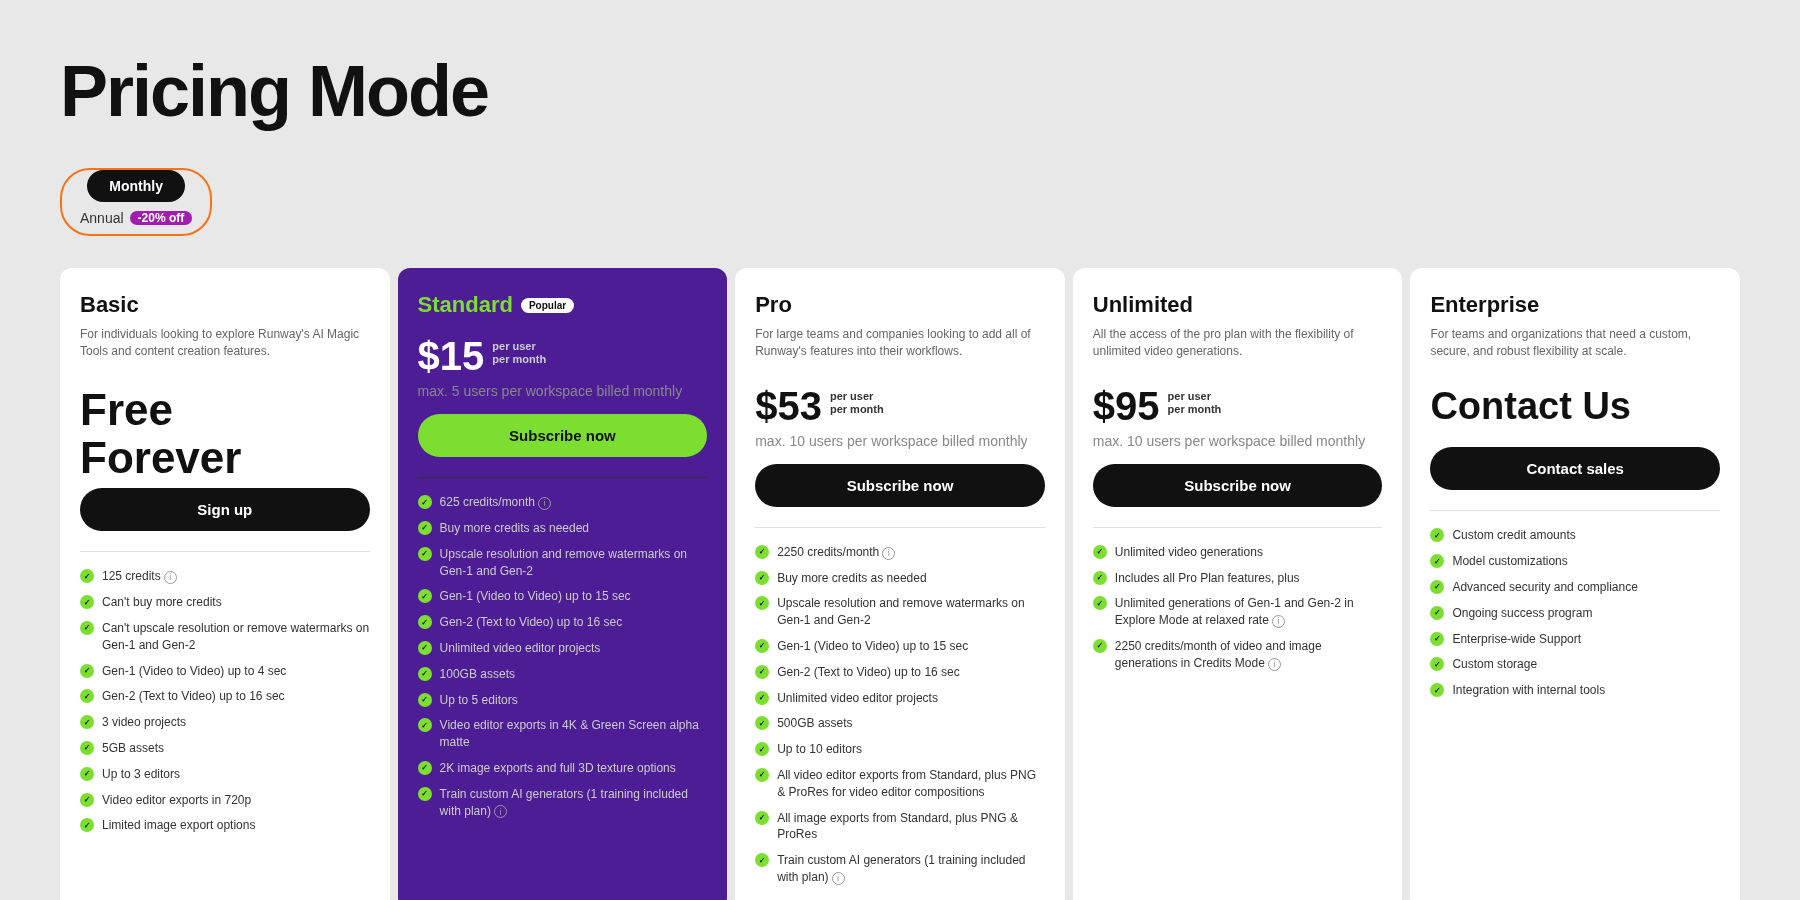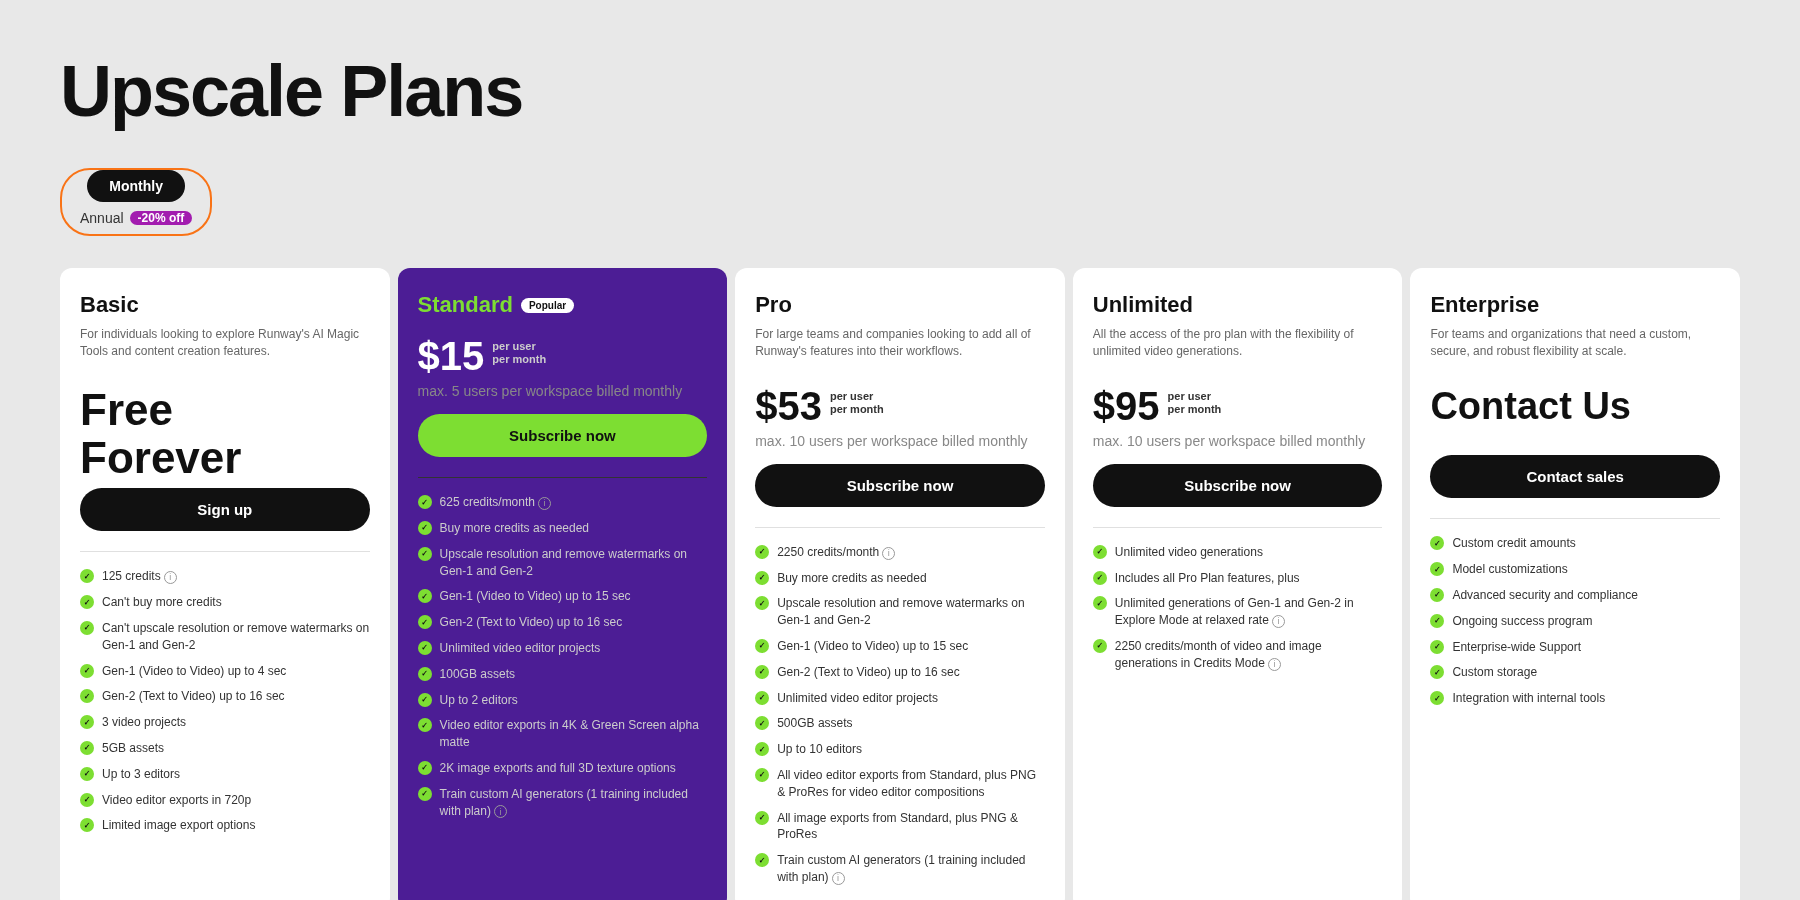--- a/index.html
+++ b/index.html
@@ -221,29 +221,29 @@
       color: #999;
       margin-left: 3px;
       flex-shrink: 0;
       cursor: pointer;
     }
     .contact-price {
       font-size: 38px;
       font-weight: 900;
       color: #111;
       line-height: 1.1;
-      margin-bottom: 28px;
+      margin-bottom: 20px;
     }
   </style>
 </head>
 <body>
 
 
 
-<h1 class="page-title">Upscale Plans</h1>
+<h1 class="page-title">Pricing Mode</h1>
 
 <div class="billing-toggle">
   <div class="toggle-monthly">Monthly</div>
   <div class="toggle-annual">
     <span>Annual</span>
     <span class="discount-badge">-20% off</span>
   </div>
 </div>
 
 <div class="plans-grid" id="plans-grid">
@@ -368,21 +368,21 @@
       <span>Unlimited video editor projects</span>
     </li>
 
     <li class="feature-item">
       <span class="feature-dot"></span>
       <span>100GB assets</span>
     </li>
 
     <li class="feature-item">
       <span class="feature-dot"></span>
-      <span>Up to 2 editors</span>
+      <span>Up to 5 editors</span>
     </li>
 
     <li class="feature-item">
       <span class="feature-dot"></span>
       <span>Video editor exports in 4K &amp; Green Screen alpha matte</span>
     </li>
 
     <li class="feature-item">
       <span class="feature-dot"></span>
       <span>2K image exports and full 3D texture options</span>

